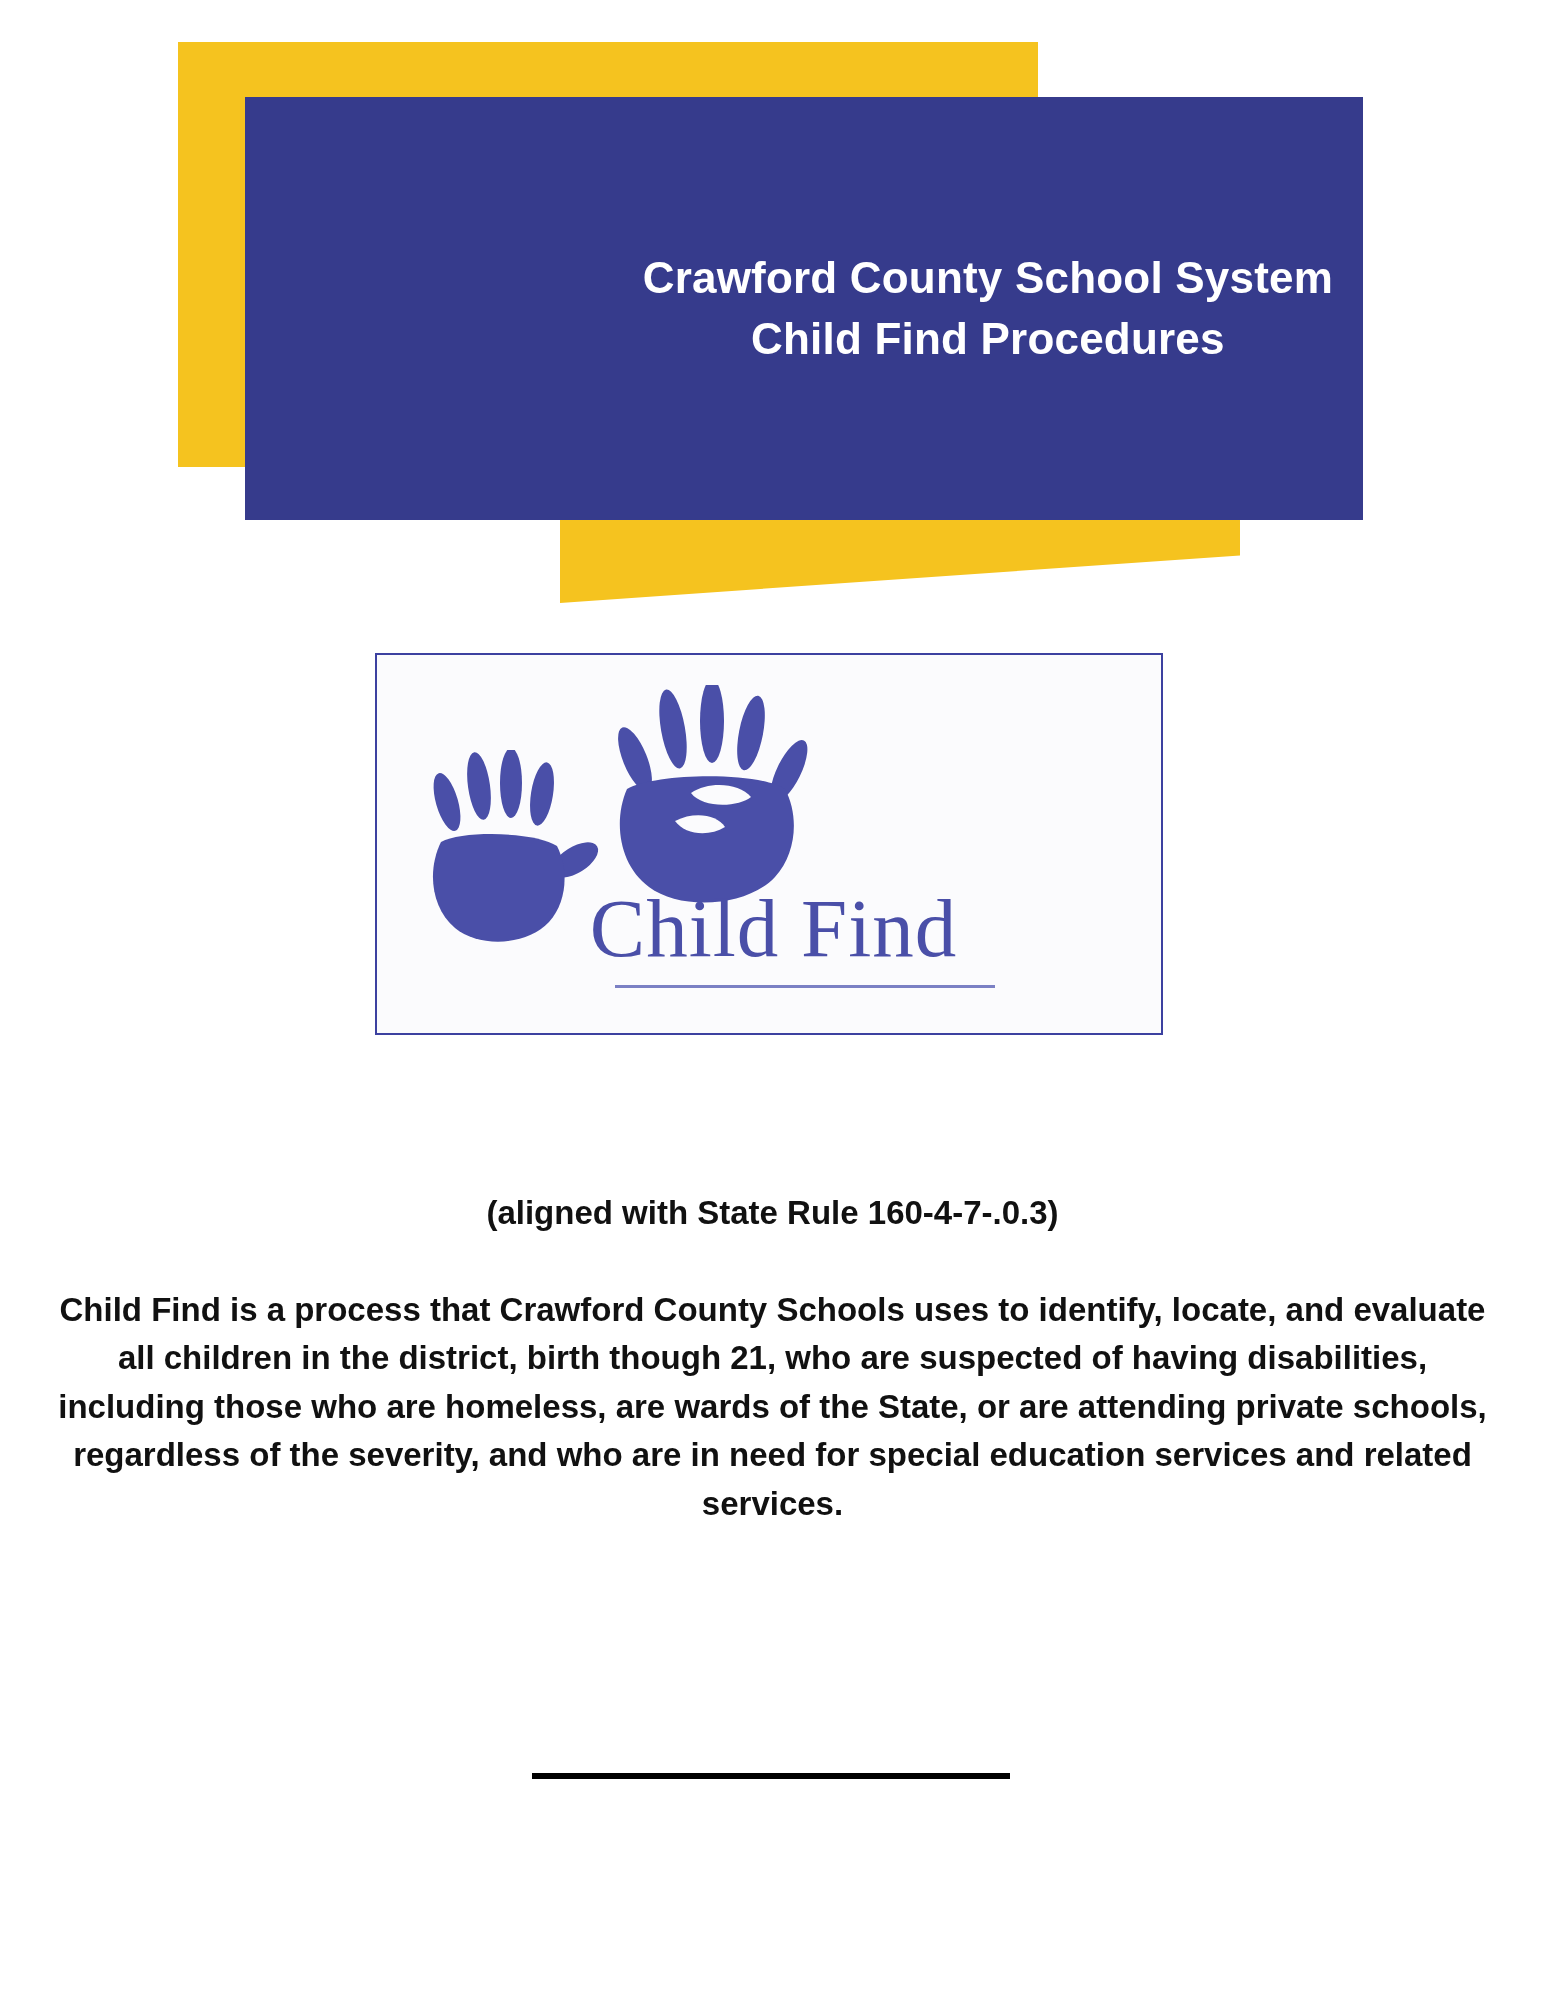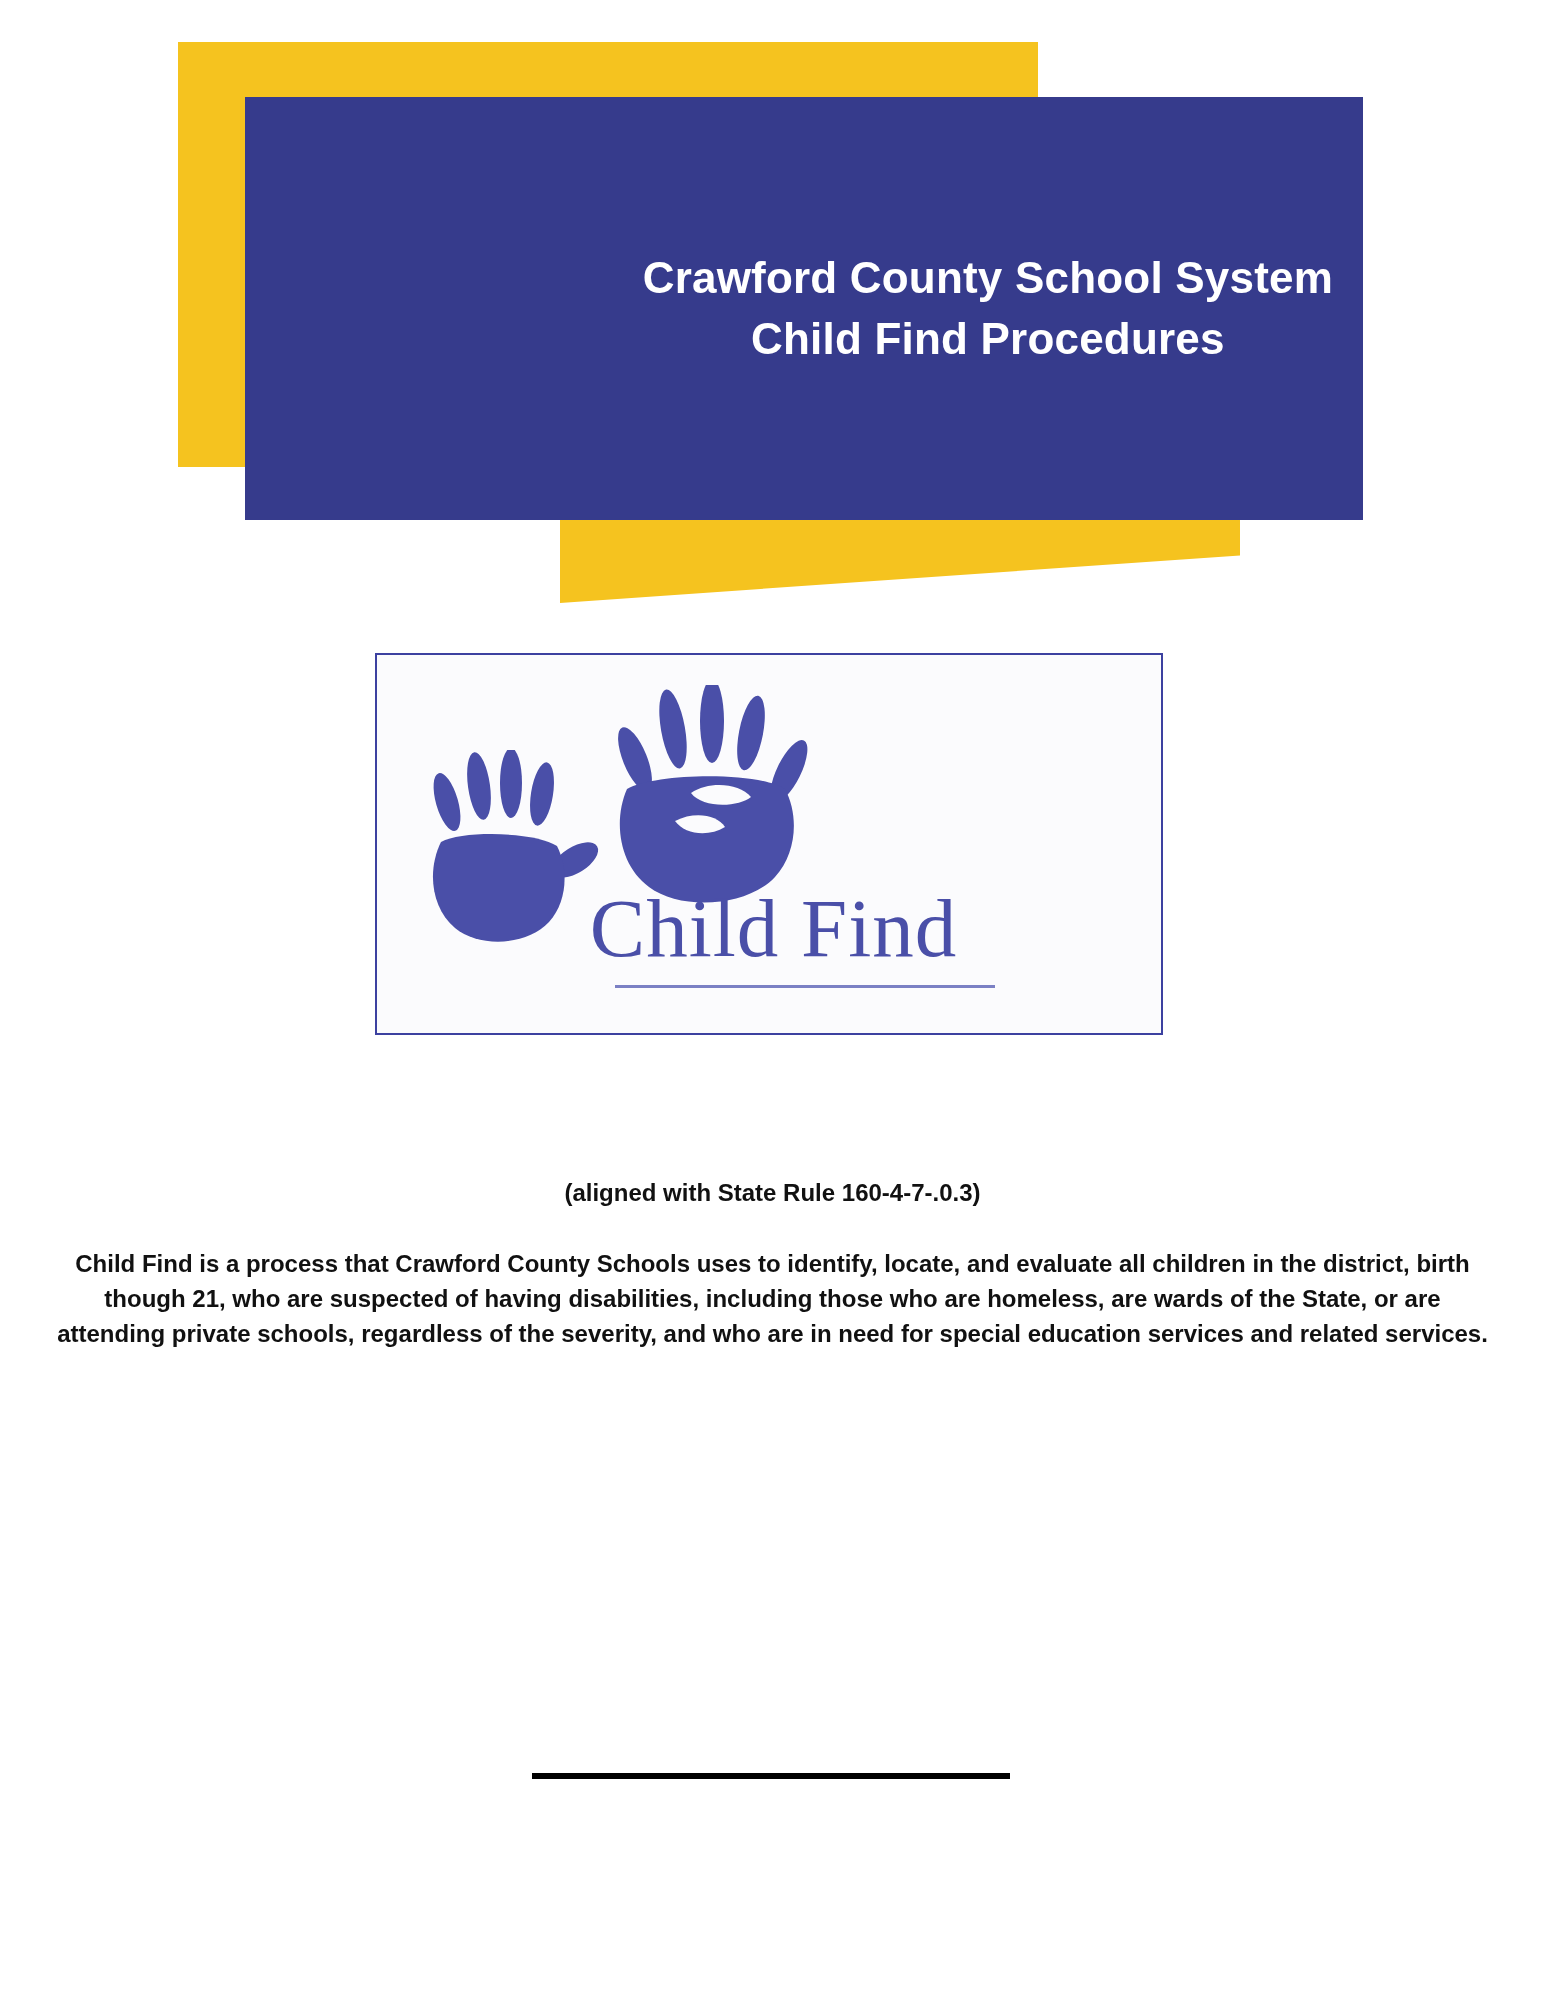--- a/index.html
+++ b/index.html
@@ -114,21 +114,21 @@
   .hand svg { display: block; }
 
   
   .body-text {
     position: absolute;
     left: 50px;
     top: 1140px;
     width: 1445px;
     text-align: center;
     color: #111111;
-    font-size: 24px;
+    font-size: 33px;
     font-weight: bold;
     line-height: 1.47;
     white-space: pre-line;
   }
 
   
   .bottom-rule {
     position: absolute;
     left: 532px;
     top: 1773px;

